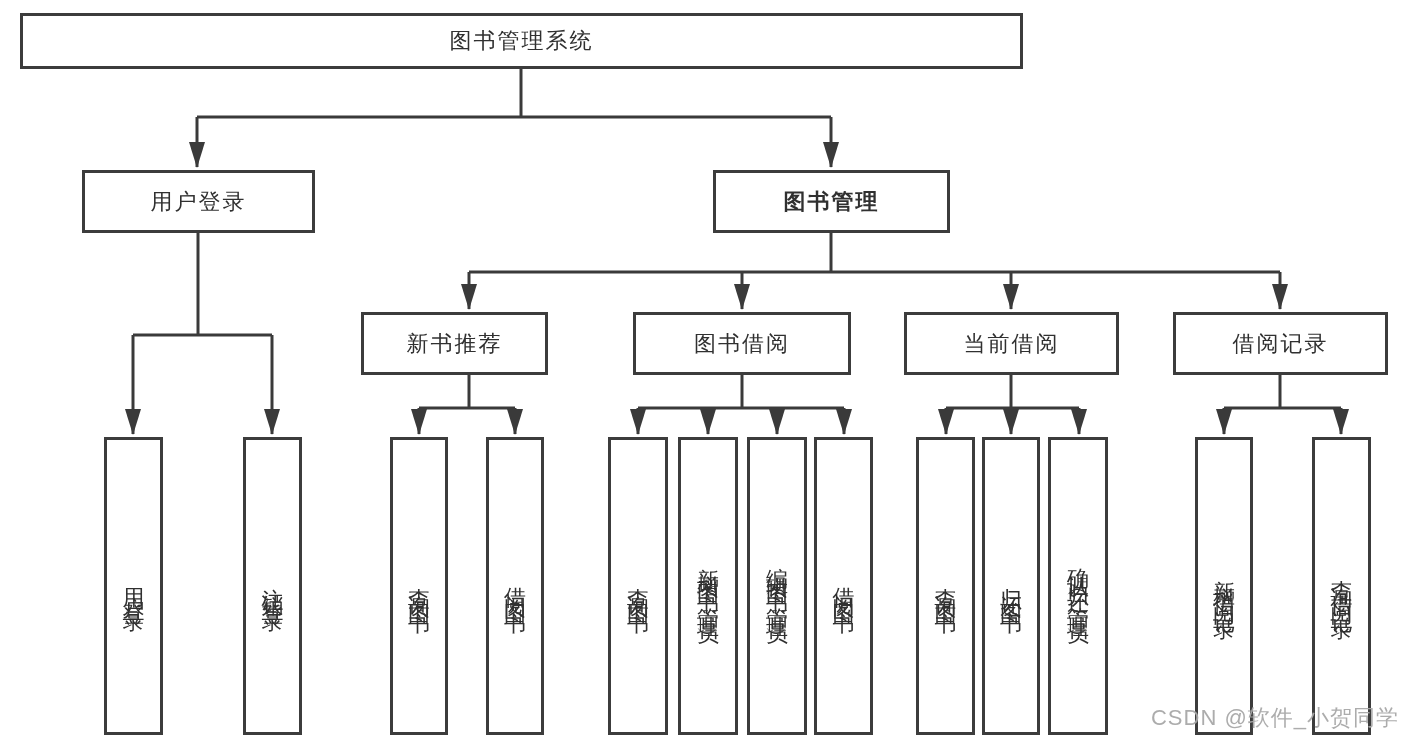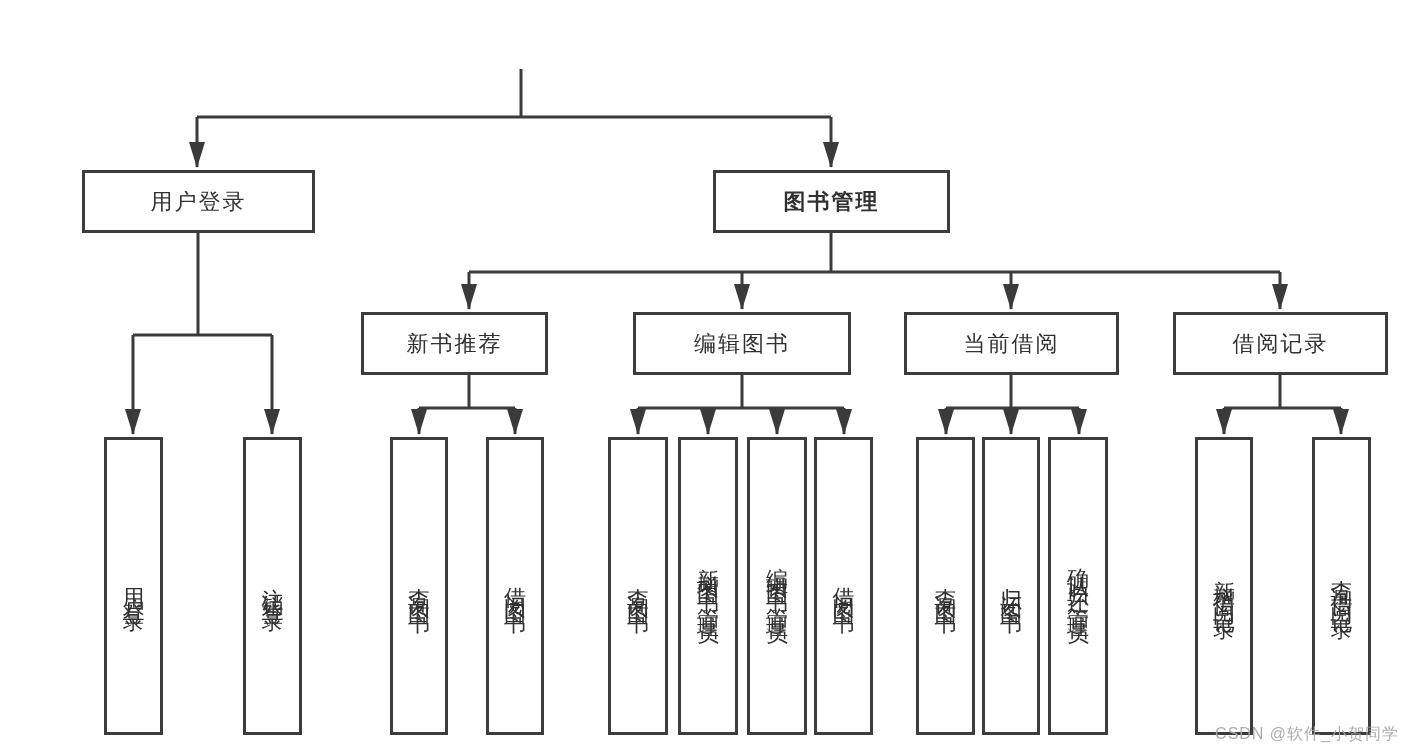--- a/index.html
+++ b/index.html
@@ -64,22 +64,22 @@
   .n-c3 { left: 747px;  width: 60px; }
   .n-c4 { left: 814px;  width: 59px; }
   .n-d1 { left: 916px;  width: 59px; }
   .n-d2 { left: 982px;  width: 58px; }
   .n-d3 { left: 1048px; width: 60px; }
   .n-e1 { left: 1195px; width: 58px; }
   .n-e2 { left: 1312px; width: 59px; }
   #watermark {
     position: absolute;
     right: 6px;
-    bottom: 2px;
-    font-size: 16px;
+    bottom: 14px;
+    font-size: 22px;
     letter-spacing: 1px;
     color: rgba(168,168,168,0.95);
     z-index: 5;
     white-space: nowrap;
   }
 </style>
 </head>
 <body>
 
 <div id="canvas">
@@ -139,33 +139,36 @@
     </g>
 
     <g>
       <path class="cl" d="M1280,375 V408"></path>
       <path class="cl" d="M1224,408 H1341"></path>
       <path class="cl" d="M1224,408 V434" marker-end="url(#ah)"></path>
       <path class="cl" d="M1341,408 V434" marker-end="url(#ah)"></path>
     </g>
   </svg>
 
+  <div class="node n-root">
+    <span class="h-label">图书管理系统</span>
+  </div>
 
   <div class="node n-l2a">
     <span class="h-label">用户登录</span>
   </div>
   <div class="node n-l2b">
     <span class="h-label">图书管理</span>
   </div>
 
   <div class="node n-l3a">
     <span class="h-label">新书推荐</span>
   </div>
   <div class="node n-l3b">
-    <span class="h-label">编辑图书</span>
+    <span class="h-label">图书借阅</span>
   </div>
   <div class="node n-l3c">
     <span class="h-label">当前借阅</span>
   </div>
   <div class="node n-l3d">
     <span class="h-label">借阅记录</span>
   </div>
 
   <div class="node leaf n-a1">
     <span class="v-label">用户登录</span>

